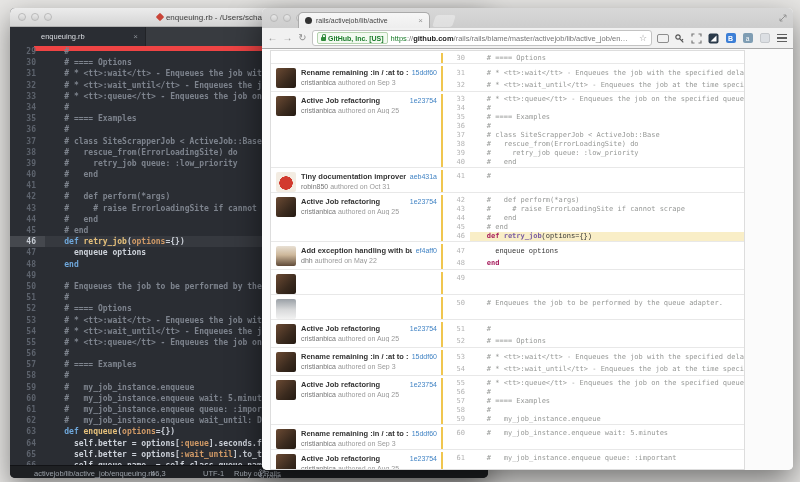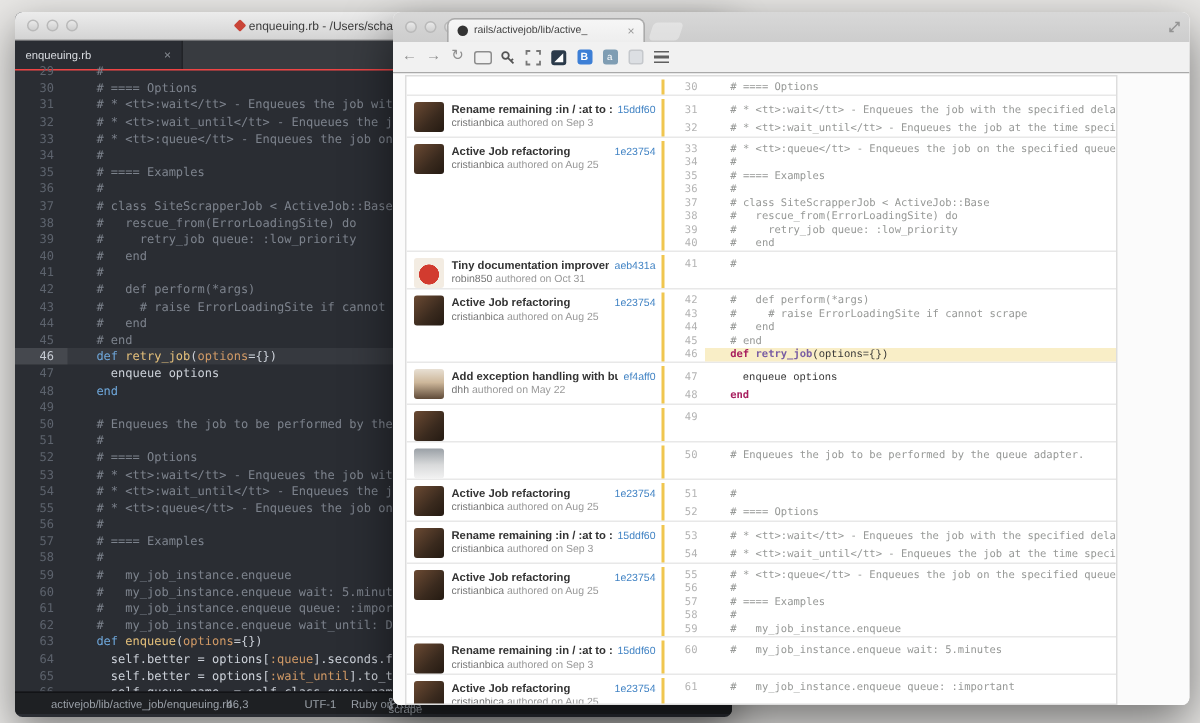--- a/index.html
+++ b/index.html
@@ -8,26 +8,26 @@
 
   
   .atom-window{position:absolute;left:10px;top:8px;width:478px;height:470px;border-radius:5px;
     box-shadow:0 10px 28px rgba(0,0,0,.45);background:#2a2d33;overflow:hidden;z-index:1;}
   .atom-titlebar{height:18px;background:linear-gradient(#ececec,#d4d4d4);border-bottom:1px solid #b2b2b2;
     position:relative;display:flex;align-items:center;justify-content:center;}
   .lights{position:absolute;left:8px;top:5px;display:flex;gap:5px;}
   .light{width:8px;height:8px;border-radius:50%;border:1px solid #b9b9b9;background:linear-gradient(#e9e9e9,#cfcfcf);box-sizing:border-box;}
   .atom-title{font-size:8px;color:#3c3c3c;display:flex;align-items:center;gap:3px;white-space:nowrap;}
   .ruby-icon{width:6px;height:6px;background:#c94437;border-radius:1px;transform:rotate(45deg);display:inline-block;}
-  .atom-tabbar{height:19px;background:#383b40;border-bottom:1px solid #ef4444;display:flex;}
+  .atom-tabbar{height:19px;background:#383b40;border-bottom:5px solid #ef4444;display:flex;margin-left:24px;}
   .atom-tab{width:112px;height:19px;background:#2a2d33;border-right:1px solid #212327;display:flex;align-items:center;
     justify-content:space-between;padding:0 7px;box-sizing:border-box;}
   .atom-tab .tab-label{font-size:7.5px;color:#d9dce1;}
   .atom-tab .tab-x{font-size:8px;color:#8a8f96;line-height:1;}
-  .atom-code{height:419px;overflow:hidden;padding-top:0;margin-top:-5px;font-family:"DejaVu Sans Mono","Liberation Mono",monospace;}
+  .atom-code{height:419px;overflow:hidden;padding-top:0;margin-top:-5px;font-family:"DejaVu Sans Mono","Liberation Mono",monospace;font-weight:bold;}
   .ed-line{height:11.2px;line-height:11.2px;display:flex;font-size:8px;white-space:pre;}
   .ed-line.active{background:rgba(255,255,255,.06);}
   .ed-num{width:26px;text-align:right;padding-right:9px;color:#5d636d;flex:none;}
   .ed-line.active .ed-num{color:#c7ccd4;background:rgba(255,255,255,.08);}
   .ed-src{flex:1;white-space:pre;}
   .t-c{color:#7d838d;}
   .t-k{color:#6fa8dc;}
   .t-m{color:#e5c07b;}
   .t-s{color:#d19a66;}
   .t-p{color:#ccd1d9;}
@@ -197,20 +197,28 @@
       </div>
       <div class="newtab-stub"></div>
       <svg class="expand-icon" width="8" height="8" viewBox="0 0 8 8">
         <path d="M1 7 L7 1 M4.5 1 H7 V3.5 M3.5 7 H1 V4.5" fill="none" stroke="#7a7a7a" stroke-width="1"></path>
       </svg>
     </div>
     <div class="chrome-toolbar">
       <span class="nav-btn">←</span>
       <span class="nav-btn">→</span>
       <span class="nav-btn">↻</span>
+      <div class="omnibox">
+        <span class="ev-badge">
+          <span class="lock"></span>
+          <span class="ev-text">GitHub, Inc. [US]</span>
+        </span>
+        <span class="url"><span class="u-scheme">https</span><span class="u-sep">://</span><span class="u-host">github.com</span><span class="u-path">/rails/rails/blame/master/activejob/lib/active_job/en…</span></span>
+        <span class="star">☆</span>
+      </div>
       <span class="ext">
           <span class="i-frame"></span>
         </span>
       <span class="ext">
         <svg width="11" height="11" viewBox="0 0 11 11">
             <circle cx="4" cy="4" r="2.2" fill="none" stroke="#555" stroke-width="1.2"></circle>
             <path d="M5.6 5.6 L9.3 9.3 M7.6 7.6 L9 6.2" stroke="#555" stroke-width="1.2" fill="none"></path>
           </svg>
       </span>
       <span class="ext">

